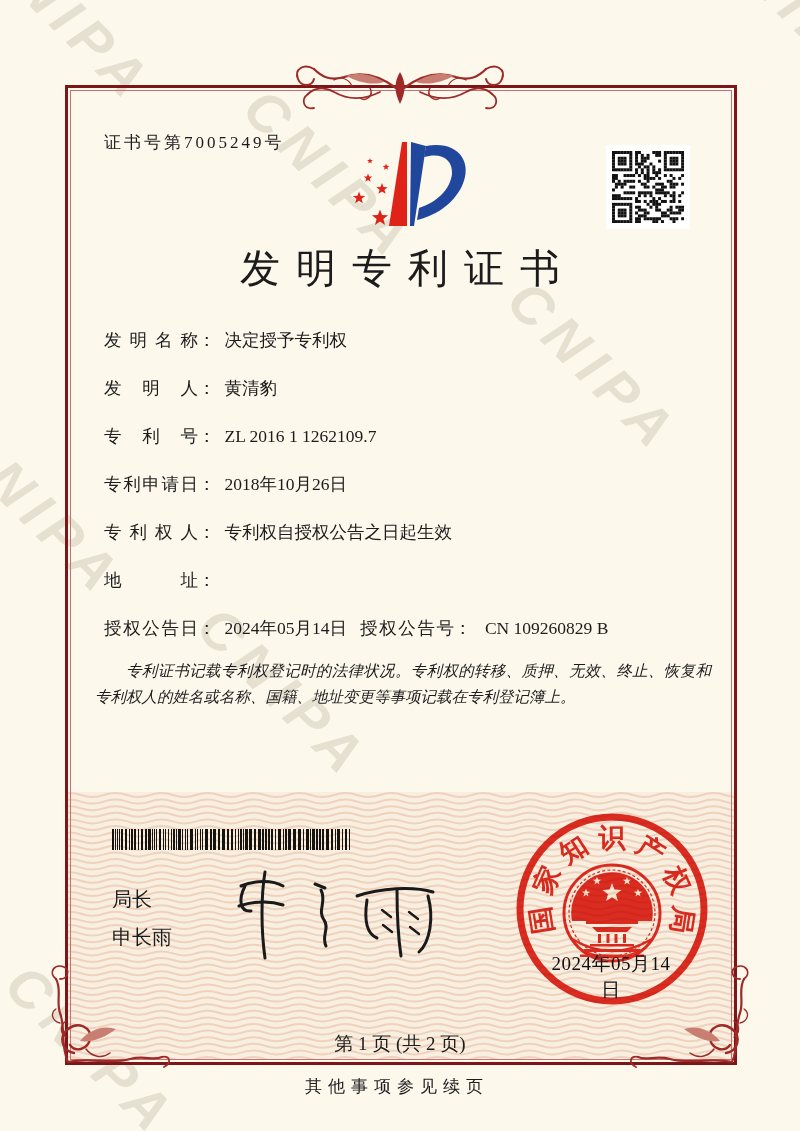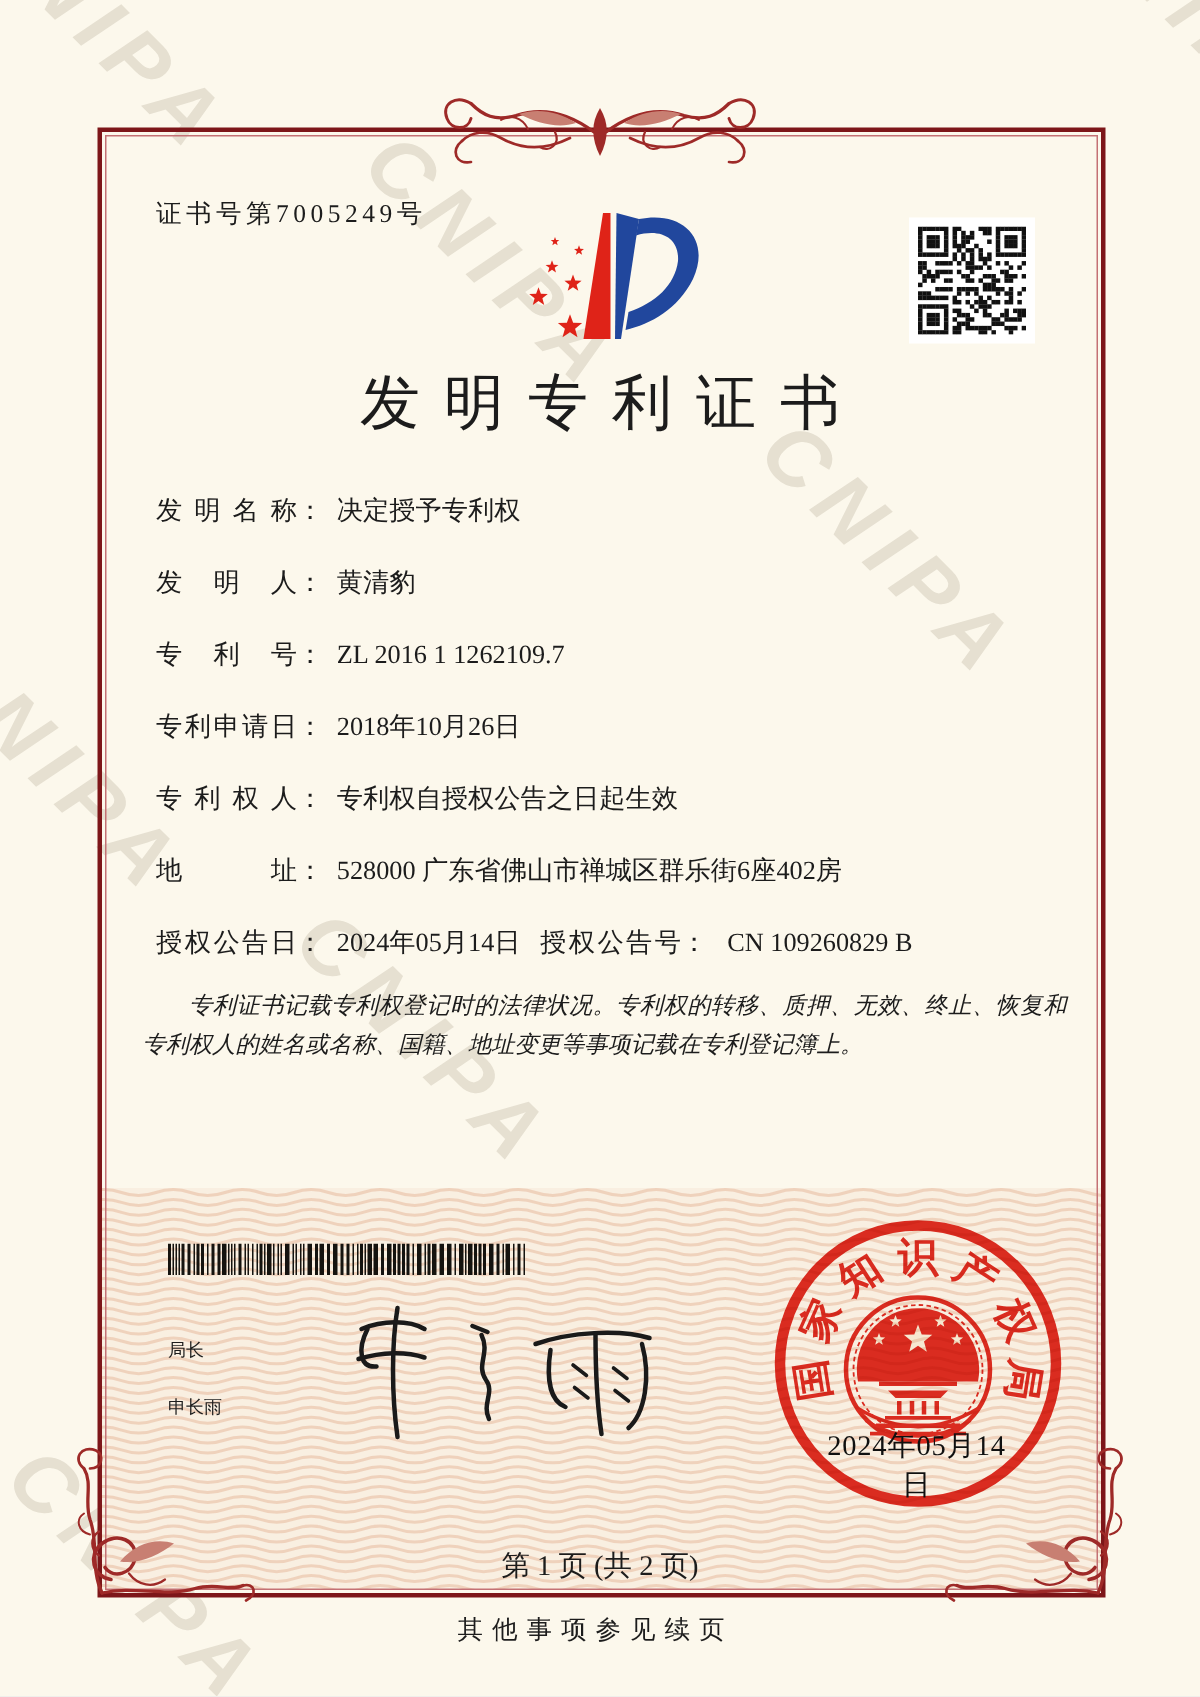--- a/index.html
+++ b/index.html
@@ -30,21 +30,21 @@
   .flabel{display:inline-flex;justify-content:space-between;width:94px;}
   .colon{margin-right:9px;}
   .pair-first{min-width:256px;display:flex;align-items:center;}
   
   .body-text{position:absolute;left:95px;top:658px;width:616px;z-index:3;
              font-size:15.5px;line-height:25.5px;text-align:justify;font-style:italic;}
   .body-text p{margin:0 0 3px 0;text-indent:2em;}
   .barcode{position:absolute;left:112px;top:829px;z-index:3;}
   
   .sig-block{position:absolute;left:112px;top:890px;z-index:3;
-             font-family:Liberation Sans, sans-serif;font-size:12px;}
+             font-family:Liberation Mono, monospace;font-size:20px;}
   .sig-block div{line-height:21px;margin-bottom:17px;}
   .signature{position:absolute;left:225px;top:862px;z-index:3;}
   
   .seal{position:absolute;left:512px;top:809px;z-index:3;mix-blend-mode:multiply;opacity:.95;}
   .seal-date{position:absolute;left:546px;top:951px;width:130px;z-index:4;
              font-size:19px;letter-spacing:0.5px;color:#101010;text-align:center;}
   
   .page-num{position:absolute;left:0;right:0;top:1031px;z-index:3;text-align:center;font-size:19px;}
   .continuation{position:absolute;left:0;right:12px;top:1075px;z-index:3;text-align:center;
                 font-size:17px;letter-spacing:6px;text-indent:6px;}
@@ -517,21 +517,20 @@
         </span>
         <span class="colon">：</span>
       <span>专利权自授权公告之日起生效</span>
     </div>
     <div class="frow">
       <span class="flabel">
           <span>地</span>
           <span>址</span>
         </span>
         <span class="colon">：</span>
-      <span>528000 广东省佛山市禅城区群乐街6座402房</span>
     </div>
     <div class="frow">
       <span class="pair-first">
         <span class="flabel">
             <span>授</span>
             <span>权</span>
             <span>公</span>
             <span>告</span>
             <span>日</span>
           </span>

